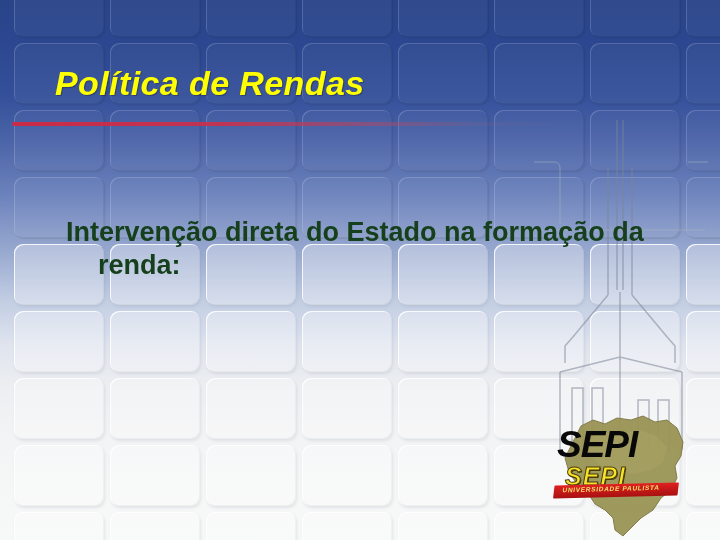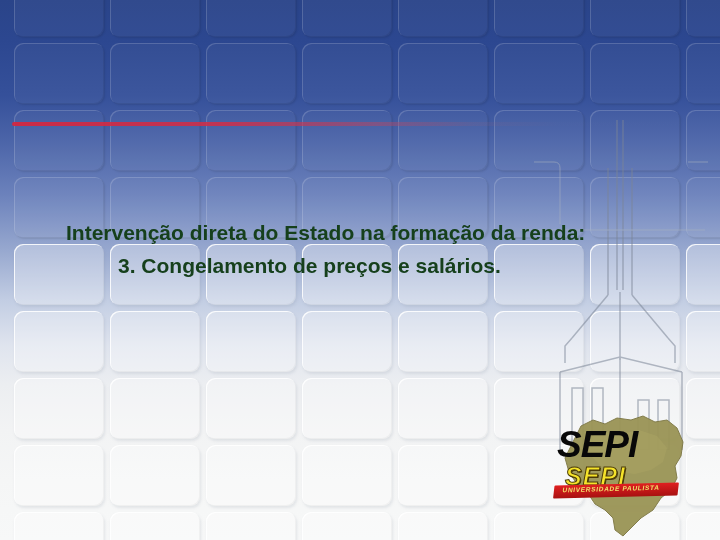--- a/index.html
+++ b/index.html
@@ -93,21 +93,21 @@
       rgba(120,110,150,0) 100%);
   }
 
   
   .body-block {
     position: absolute;
     left: 66px;
     top: 216px;
     width: 600px;
     color: #16401c;
-    font-size: 21px;
+    font-size: 27px;
     font-weight: bold;
     line-height: 33px;
   }
   .lead {
     margin: 0;
     padding-left: 32px;
     text-indent: -32px;
     white-space: normal;
   }
   .item {
@@ -275,26 +275,26 @@
       <rect x="118" y="280" width="11" height="50"></rect>
       <rect x="138" y="280" width="11" height="50"></rect>
     </g>
     <g fill="none" stroke="#aab2bf" stroke-width="1">
       <path d="M14 42 L34 42 Q40 42 40 48 L40 104"></path>
       <path d="M168 42 L188 42"></path>
       <path d="M0 110 L185 110"></path>
     </g>
   </svg>
 
+  <div class="title">Política de Rendas</div>
 
   <div class="rule"></div>
 
   <div class="body-block">
     <p class="lead">Intervenção direta do Estado na formação da renda:</p>
-    <p class="item">3. Congelamento de preços e salários.</p>
   </div>
 
   <div class="logo">
     <svg width="150" height="140" viewBox="0 0 150 140" style="position:absolute;left:0;top:0">
       <path d="M30 42 L38 26 L50 20 L62 24 L74 18 L88 20 L100 16 L112 22
                L124 20 L134 28 L140 42 L138 56 L132 66 L134 78 L128 90
                L118 98 L110 110 L98 118 L88 128 L80 136 L72 130 L70 118
                L62 110 L52 104 L44 92 L34 84 L26 72 L22 58 Z" fill="#9a9455" stroke="#7d7743" stroke-width="1" opacity="0.95"></path>
       <path d="M44 38 L60 32 L78 34 L96 30 L114 36 L124 48 L120 62 L108 70
                L92 74 L74 72 L58 66 L46 54 Z" fill="#a8a162" opacity="0.6"></path>

